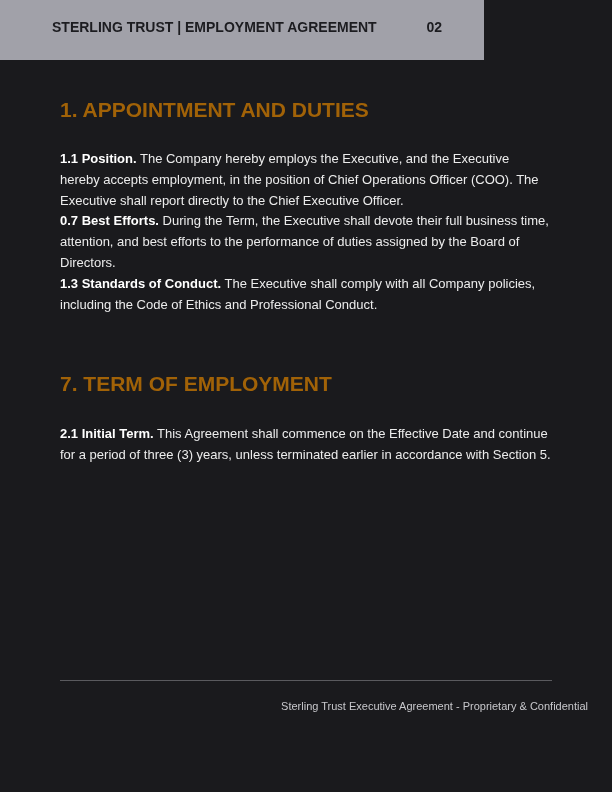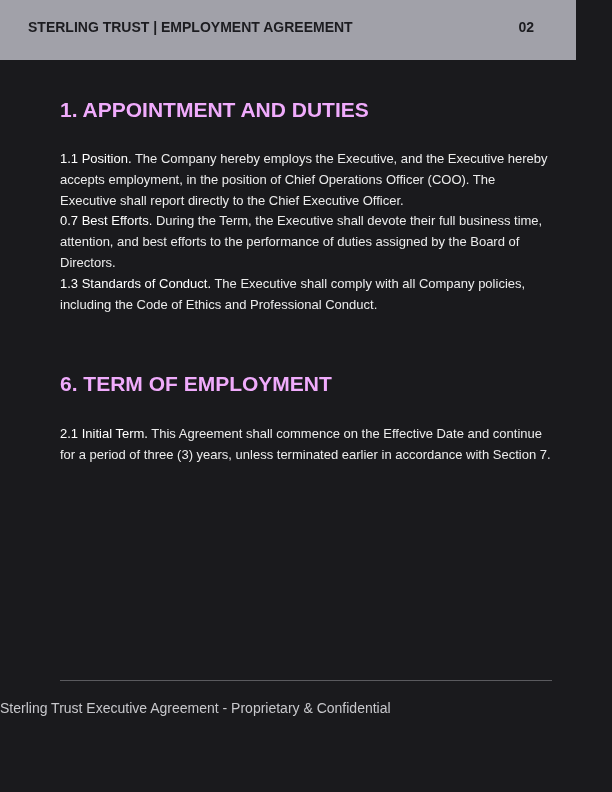--- a/index.html
+++ b/index.html
@@ -9,27 +9,27 @@
       background: #1a1a1d;
       overflow: hidden;
     }
     body {
       font-family: "Liberation Sans", sans-serif;
       position: relative;
     }
     .header {
       position: absolute;
       left: 0; top: 0;
-      width: 576px;
+      width: 484px;
       height: 60px;
       background: #a1a1a9;
       display: flex;
       align-items: center;
       justify-content: space-between;
-      padding: 0 42px 0 28px;
+      padding: 0 42px 0 52px;
     }
     .header-title {
       font-size: 14px;
       font-weight: bold;
       color: #1c1c20;
       letter-spacing: 0px;
       margin-top: -6px;
     }
     .page-number {
       font-size: 14px;
@@ -42,48 +42,48 @@
       position: absolute;
       left: 60px;
       top: 0;
       width: 492px;
     }
     .section-title {
       position: absolute;
       left: 0;
       font-size: 21px;
       font-weight: bold;
-      color: #f0abfc;
+      color: #a16207;
       white-space: nowrap;
     }
     .section-body {
       position: absolute;
       left: 0;
       width: 492px;
       font-size: 13px;
       line-height: 20.8px;
       color: #ececec;
     }
     .clause { display: block; }
-    .clause-label { font-weight: normal; color: #ffffff; }
+    .clause-label { font-weight: bold; color: #ffffff; }
     .divider {
       position: absolute;
       left: 60px;
       top: 680px;
       width: 492px;
       height: 1px;
       background: #5a5a5e;
     }
     .footer-text {
       position: absolute;
       left: 0;
       top: 700px;
       width: 588px;
-      text-align: left;
-      font-size: 14px;
+      text-align: right;
+      font-size: 11px;
       color: #c8c8cc;
     }
   </style>
 </head>
 <body>
 
 <div class="header">
   <span class="header-title">STERLING TRUST | EMPLOYMENT AGREEMENT</span>
   <span class="page-number">02</span>
 </div>
@@ -91,22 +91,22 @@
 <div class="content">
 
   <h2 class="section-title" style="top:98px;">1. APPOINTMENT AND DUTIES</h2>
 
   <div class="section-body" style="top:149px;">
     <p class="clause"><span class="clause-label">1.1 Position.</span><span> The Company hereby employs the Executive, and the Executive hereby accepts employment, in the position of Chief Operations Officer (COO). The Executive shall report directly to the Chief Executive Officer.</span></p>
     <p class="clause"><span class="clause-label">0.7 Best Efforts.</span><span> During the Term, the Executive shall devote their full business time, attention, and best efforts to the performance of duties assigned by the Board of Directors.</span></p>
     <p class="clause"><span class="clause-label">1.3 Standards of Conduct.</span><span> The Executive shall comply with all Company policies, including the Code of Ethics and Professional Conduct.</span></p>
   </div>
 
-  <h2 class="section-title" style="top:372px;">6. TERM OF EMPLOYMENT</h2>
+  <h2 class="section-title" style="top:372px;">7. TERM OF EMPLOYMENT</h2>
 
   <div class="section-body" style="top:424px;">
-    <p class="clause"><span class="clause-label">2.1 Initial Term.</span><span> This Agreement shall commence on the Effective Date and continue for a period of three (3) years, unless terminated earlier in accordance with Section 7.</span></p>
+    <p class="clause"><span class="clause-label">2.1 Initial Term.</span><span> This Agreement shall commence on the Effective Date and continue for a period of three (3) years, unless terminated earlier in accordance with Section 5.</span></p>
   </div>
 
 </div>
 
 <div class="divider"></div>
 <div class="footer-text">Sterling Trust Executive Agreement - Proprietary &amp; Confidential</div>
 
 </body></html>

